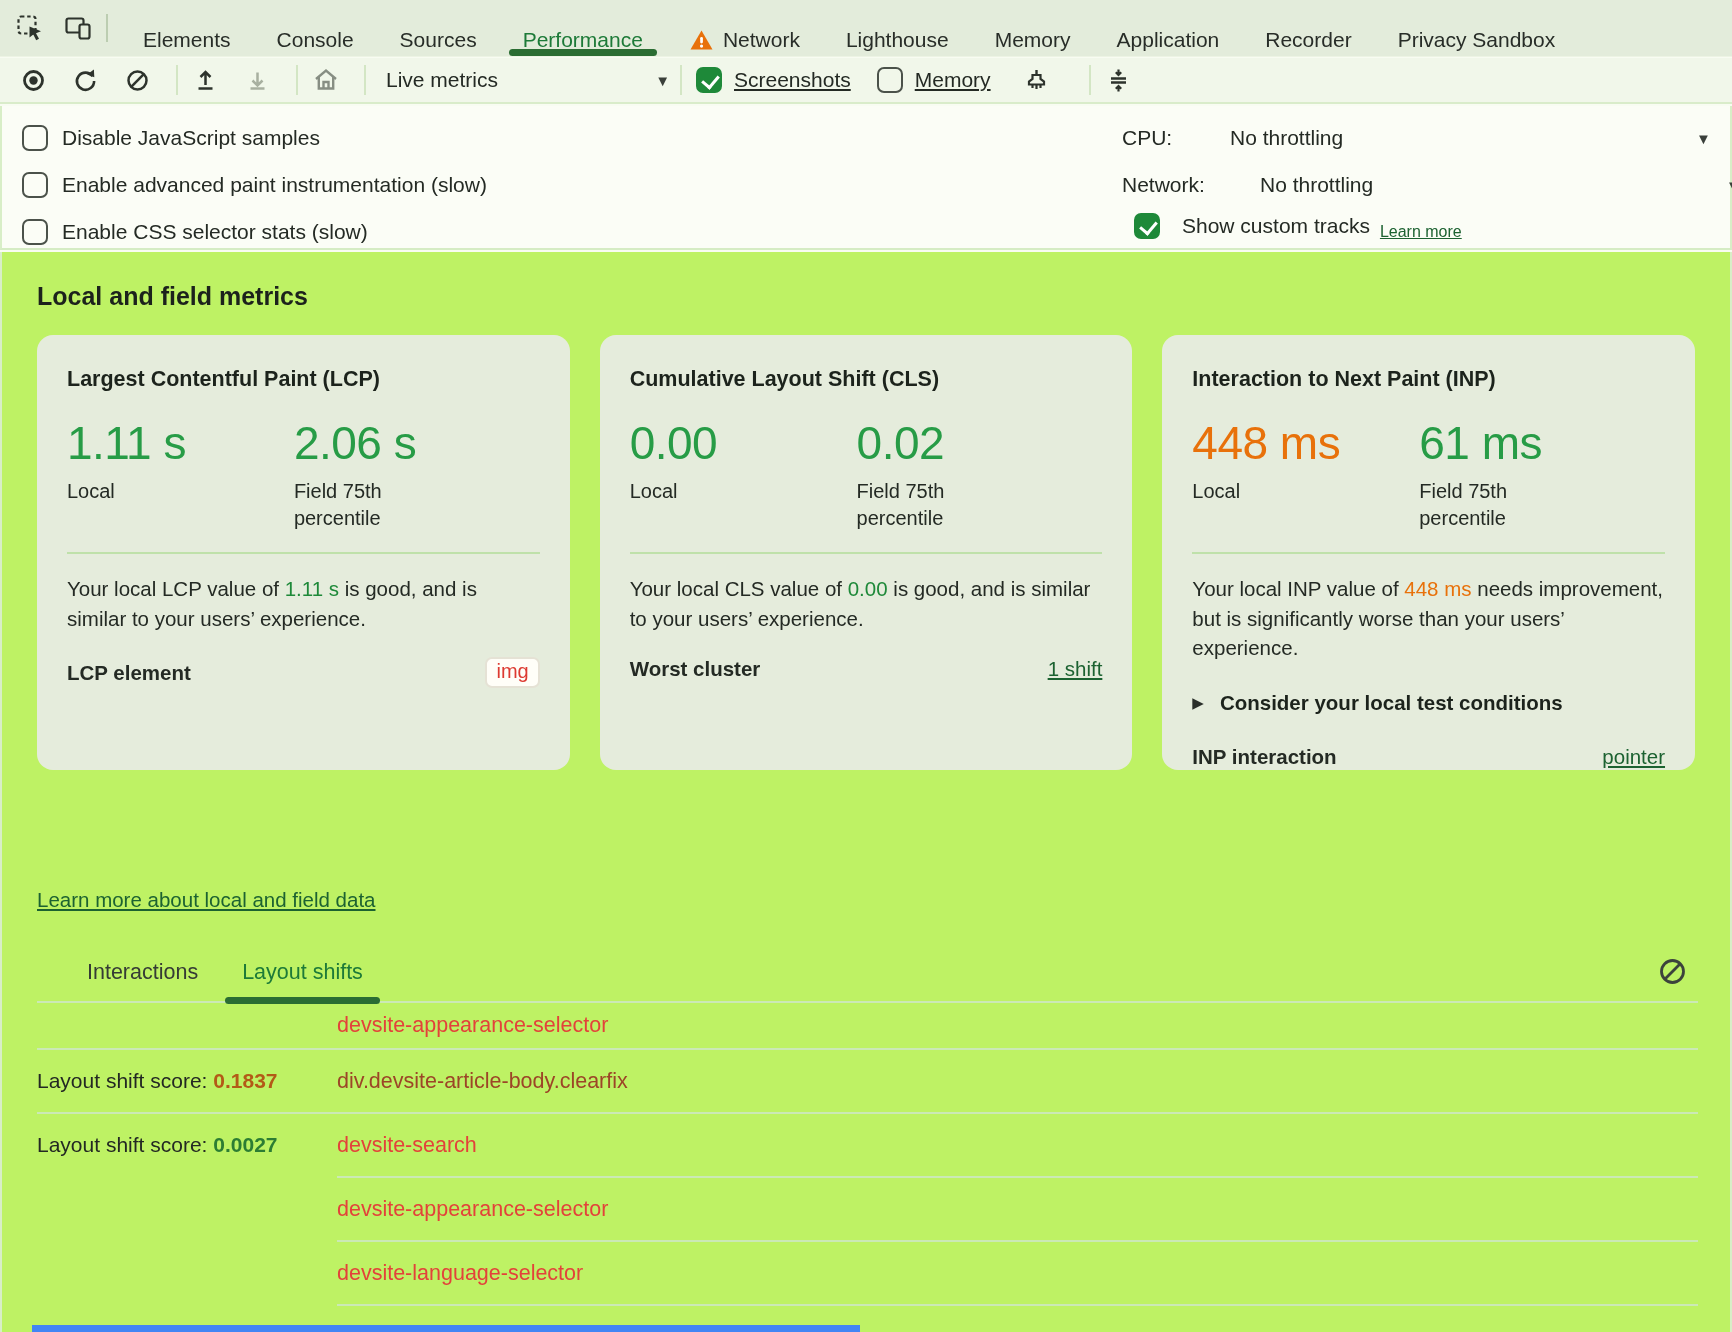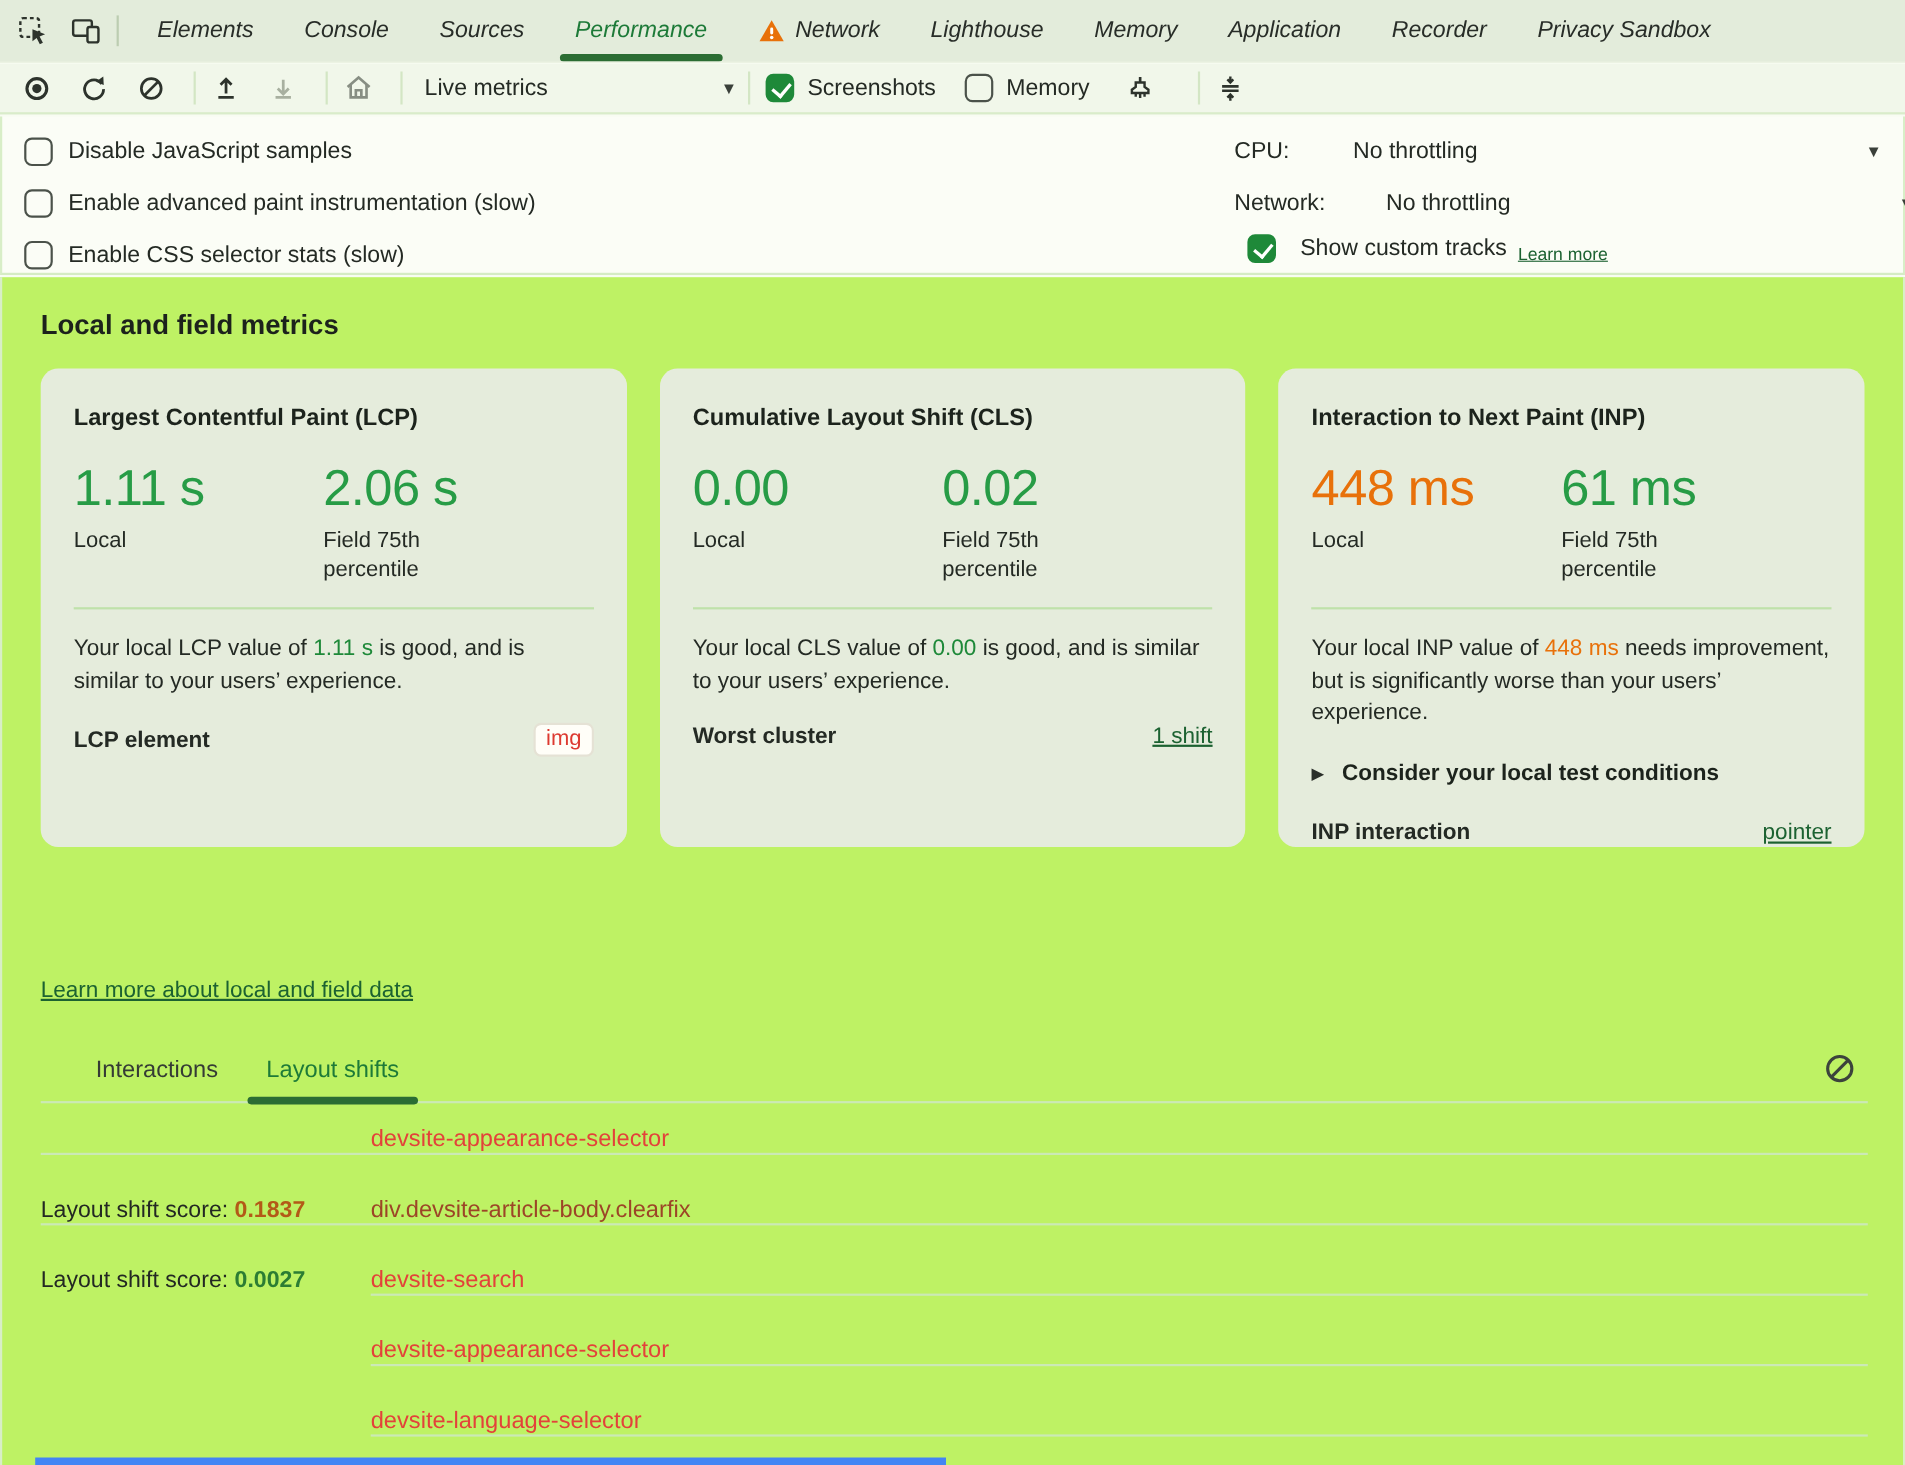--- a/index.html
+++ b/index.html
@@ -14,22 +14,22 @@
   
   .tabbar {
     position:absolute; top:0; left:0; right:0; height:57px;
     background:#e3ecdb; display:flex; align-items:stretch;
     border-bottom:1px solid #edf4e4;
   }
   .tb-left { display:flex; align-items:center; padding-left:16px; gap:20px; color:#2d332c; }
   .tb-sep { width:2px; height:28px; background:#bccdb1; margin:0 12px; align-self:center; }
   .tabs { display:flex; align-items:stretch; overflow:hidden; flex:1; }
   .tab {
-    display:flex; align-items:center; gap:9px; padding:14px 23px;
-    font-size:21px; color:#282d28; white-space:nowrap; position:relative; cursor:default;font-style:italic;
+    display:flex; align-items:flex-end; gap:9px; padding:4px 23px;
+    font-size:21px; color:#282d28; white-space:nowrap; position:relative; cursor:default;
   }
   .tab.active { color:#1d7a38; font-weight:500; }
   .tab.active::after {
     content:""; position:absolute; left:9px; right:9px; bottom:0; height:7px;
     border-radius:4px; background:#2b6d33;
   }
 
   
   .toolbar {
     position:absolute; top:58px; left:0; right:0; height:46px;
@@ -44,21 +44,21 @@
     display:flex; align-items:center; width:300px; padding:0 10px 0 6px;
     font-size:21px; color:#242a24; cursor:pointer;
   }
   .dropdown .arrow { margin-left:auto; font-size:15px; color:#3a403a; }
   .chk { width:26px; height:26px; border:2px solid #4b524a; border-radius:7px; background:transparent; position:relative; flex:none; cursor:pointer; }
   .chk.checked { background:#1e8939; border-color:#1e8939; }
   .chk.checked::after {
     content:""; position:absolute; left:7px; top:2.5px; width:8px; height:13px;
     border:solid #fff; border-width:0 3px 3px 0; transform:rotate(40deg);
   }
-  .chklabel { font-size:21px; color:#242a24; margin:0 26px 0 12px; }
+  .chklabel { font-size:21px; color:#242a24; margin:0 26px 0 12px;text-decoration:underline; }
 
   
   .settings {
     position:absolute; top:106px; left:0; right:0; height:144px;
     background:#fbfdf6; border-bottom:2px solid #d5ecc4;
     border-left:2px solid #d8eec7; border-right:2px solid #d8eec7;
   }
   .opt-row { position:absolute; left:20px; display:flex; align-items:center; gap:14px; height:30px; }
   .opt-row span { font-size:21px; color:#242a24; }
   .right-col { position:absolute; left:1120px; top:0; width:612px; }
@@ -111,21 +111,21 @@
   .log-tabs { margin-left:85px; display:flex; gap:44px; padding:10px 0 16px;text-align:right; }
   .log-tab { position:relative; font-size:21.5px; font-weight:500; color:#353b35; cursor:pointer; white-space:nowrap; }
   .log-tab.active { color:#1d7a38; }
   .log-tab.active::after {
     content:""; position:absolute; left:-17px; right:-17px; bottom:-19px; height:7px;
     border-radius:4px; background:#2b6d33;
   }
   .log-clear { position:absolute; right:42px; top:6px; color:#3c433c; cursor:pointer; }
   .log-divider { margin:0 32px 0 35px; border-top:2px solid #cbe9b6; }
   .log-rows { margin:0 32px 0 35px; }
-  .log-row { display:flex; align-items:flex-end; height:62px; }
+  .log-row { display:flex; align-items:center; height:62px; }
   .log-row.first { height:45px; }
   .col-score { width:300px; font-size:21px; color:#232823; flex:none; }
   .col-score .score { font-weight:600; }
   .score-orange { color:#b35a17; }
   .score-green { color:#2c7d33; }
   .col-el { font-size:21.5px; color:#e3423a; cursor:pointer; }
   .col-el.dark { color:#9c4527; }
   .sep { border-top:2px solid #cbe9b6; }
   .sep.indent { margin-left:300px; }
 

